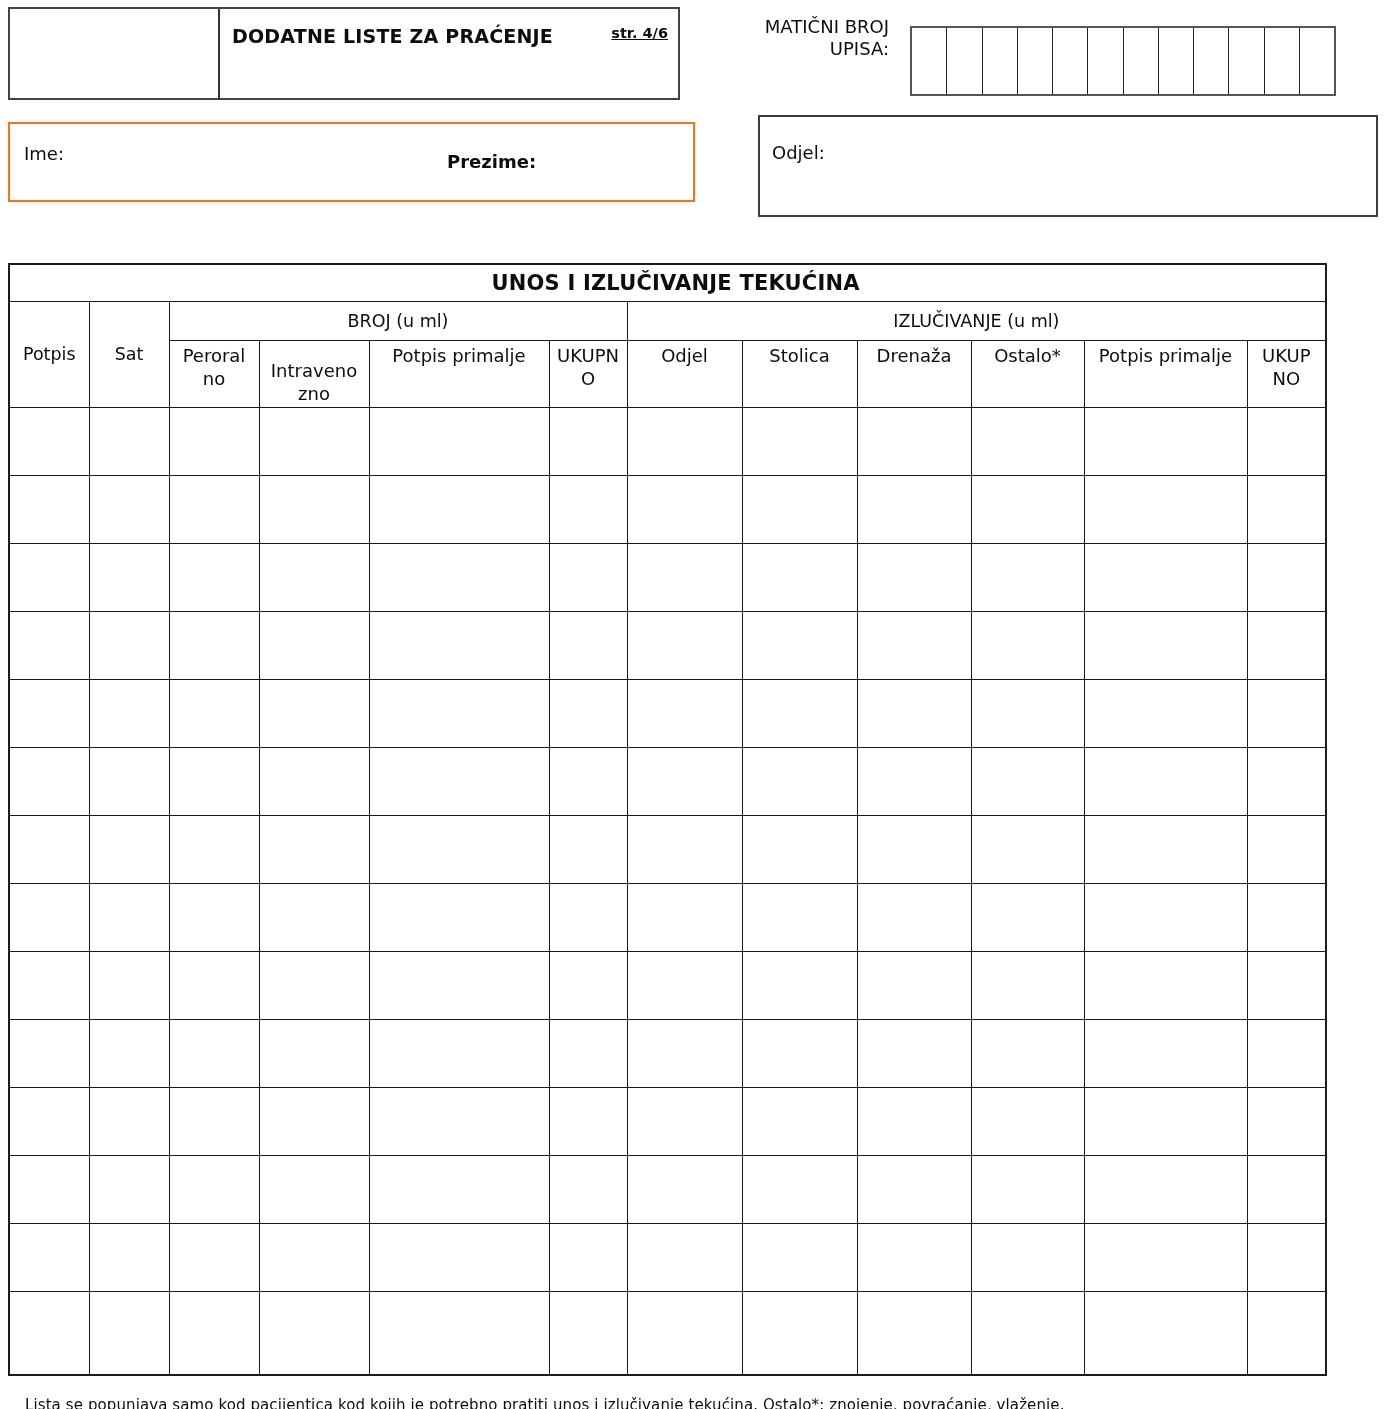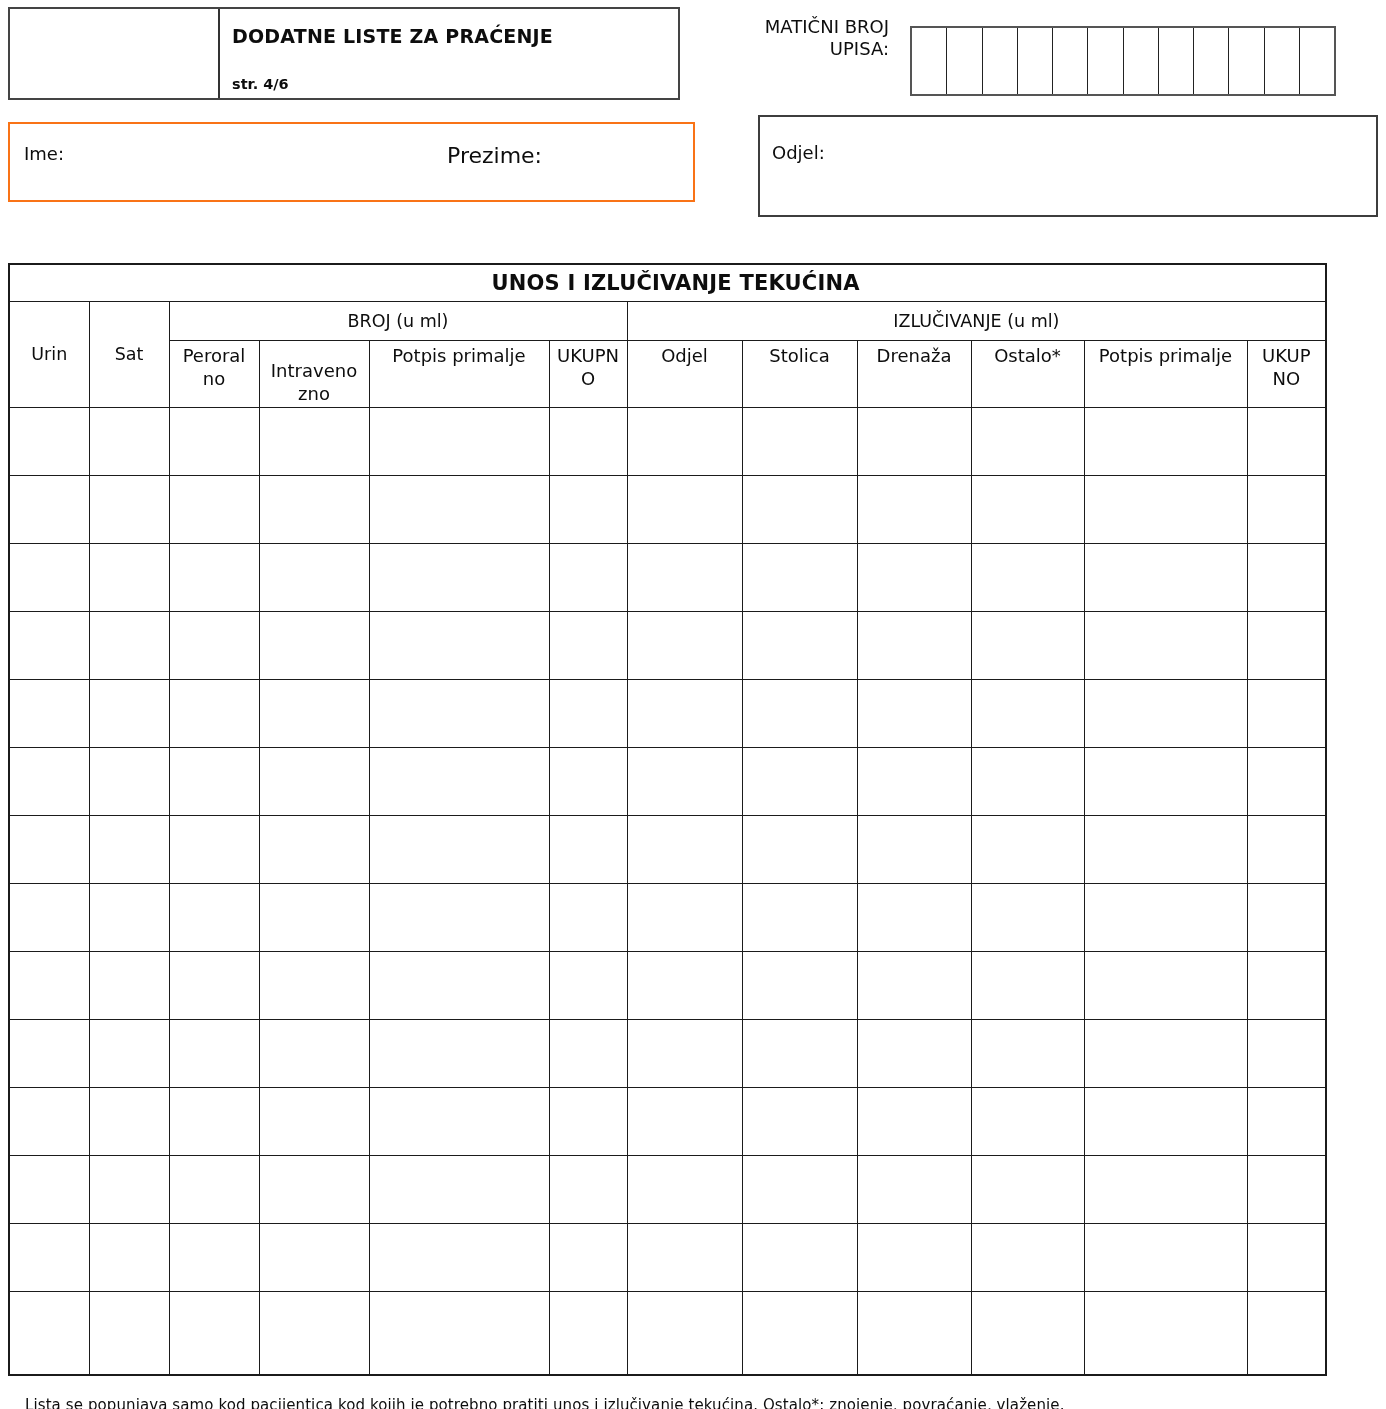--- a/index.html
+++ b/index.html
@@ -11,43 +11,43 @@
     position:relative;
     -webkit-font-smoothing:antialiased;
   }
   
   .header-box{
     position:absolute;left:8px;top:7px;width:668px;height:89px;
     border:2px solid #444;display:flex;
   }
   .logo-cell{width:208px;border-right:2px solid #333;}
   .title-cell{
-    flex:1;display:flex;flex-direction:column;justify-content:space-between;
+    flex:1;display:flex;flex-direction:row;justify-content:space-between;
     padding:16px 10px 6px 12px;
   }
   .form-title{font-size:19px;font-weight:bold;letter-spacing:.2px;}
-  .page-number{font-size:14.5px;font-weight:bold;}
+  .page-number{font-size:14.5px;font-weight:bold;text-decoration:underline;}
 
   .registry-label{
     position:absolute;left:644px;top:16px;width:245px;
     text-align:right;font-size:18px;line-height:22px;white-space:pre-line;
   }
   .registry-grid{
     position:absolute;left:910px;top:26px;width:426px;height:70px;
     border:2px solid #555;display:flex;box-sizing:border-box;
   }
   .registry-grid .rcell{flex:1;border-right:1px solid #222;}
   .registry-grid .rcell:last-child{border-right:none;}
 
   .name-box{
     position:absolute;left:8px;top:122px;width:683px;height:76px;
     border:2px solid #f97316;
   }
   .name-label{position:absolute;left:14px;top:19px;font-size:18px;}
-  .surname-label{position:absolute;left:437px;top:19px;font-size:22px;}
+  .surname-label{position:absolute;left:437px;top:27px;font-size:18px;font-weight:bold;}
   .dept-box{
     position:absolute;left:758px;top:115px;width:616px;height:98px;
     border:2px solid #3d3d3d;
   }
   .dept-label{position:absolute;left:12px;top:25px;font-size:18px;}
 
   
   table.fluid{
     position:absolute;left:8px;top:263px;
     border-collapse:collapse;table-layout:fixed;width:1319px;
@@ -125,21 +125,21 @@
       <col style="width:114px">
     <col style="width:113px">
       <col style="width:163px">
       <col style="width:79px">
   </colgroup>
   <thead>
     <tr class="title-row">
       <th colspan="12">UNOS I IZLUČIVANJE TEKUĆINA</th>
     </tr>
     <tr class="group-row">
-      <th rowspan="2" class="rowspan-head">Urin</th>
+      <th rowspan="2" class="rowspan-head">Potpis</th>
       <th rowspan="2" class="rowspan-head">Sat</th>
       <th colspan="4" class="group-head">BROJ (u ml)</th>
       <th colspan="6" class="group-head">IZLUČIVANJE (u ml)</th>
     </tr>
     <tr class="sub-row">
       <th>Peroral
 no</th>
       <th class="valign-low">Intraveno
 zno</th>
       <th>Potpis primalje</th>

